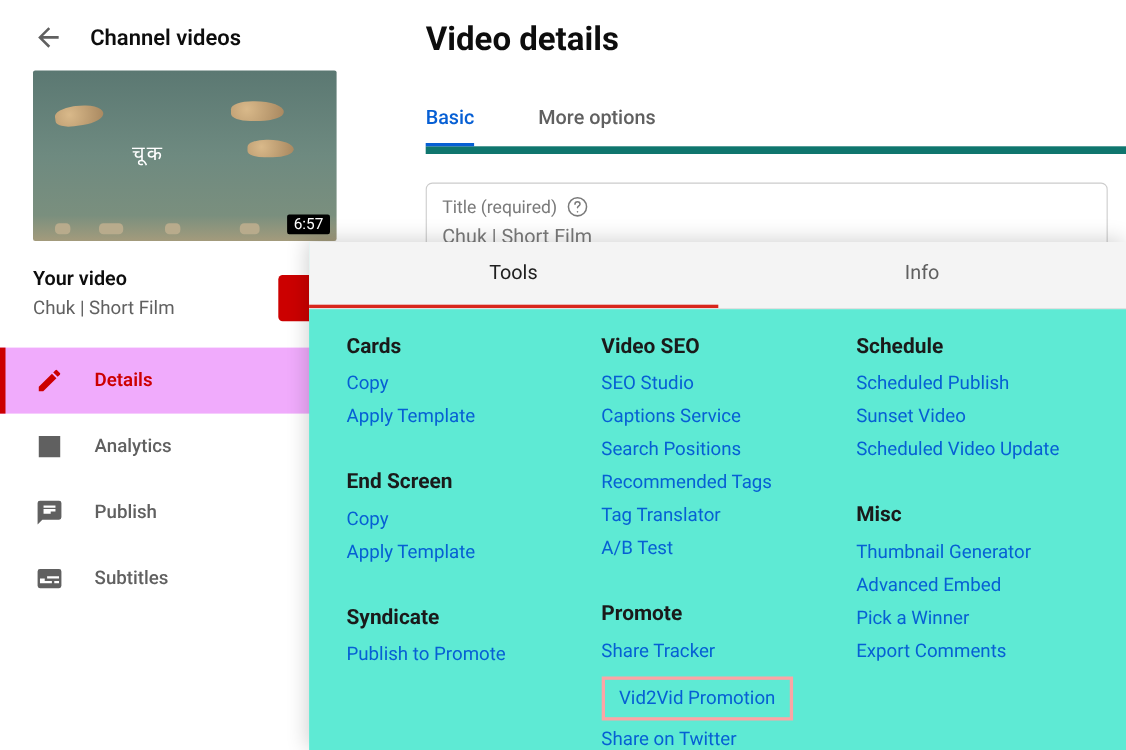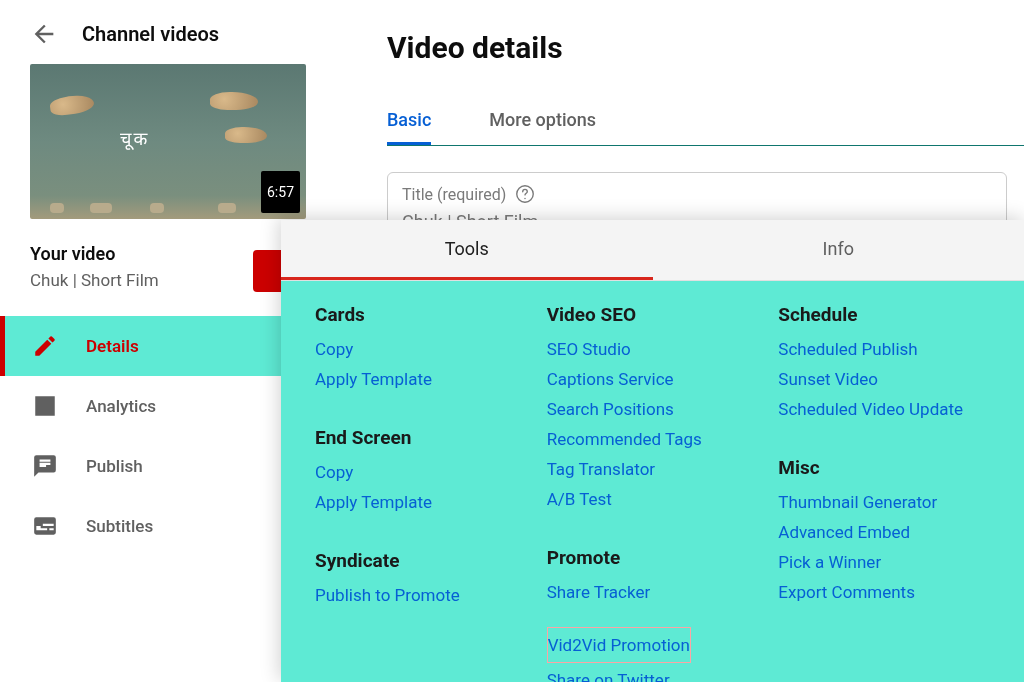--- a/index.html
+++ b/index.html
@@ -11,36 +11,36 @@
     .back-icon svg { width:28px; height:28px; fill:#606060; }
     .chtitle { font-size:20px; font-weight:600; color:#0d0d0d; }
     .thumb-wrap { padding:0 16px 0 30px; position:relative; }
     .thumb { width:276px; height:155px; background:linear-gradient(180deg,#5b7872 0%,#6e8a80 50%,#7a8f7e 85%,#a39b7c 100%); position:relative; border-radius:2px; overflow:hidden; }
     .fish { position:absolute; border-radius:45% 60% 50% 40%; background:radial-gradient(circle at 30% 40%, #d9b98a, #a7875f); }
     .f1{width:44px;height:18px;top:32px;left:20px;transform:rotate(-8deg);}
     .f2{width:48px;height:18px;top:28px;left:180px;}
     .f3{width:42px;height:16px;top:63px;left:195px;}
     .stone{position:absolute;bottom:6px;background:#b8ab8c;border-radius:4px;width:14px;height:10px;}
     .thumb-txt{position:absolute;top:62px;left:90px;color:#fff;font-size:18px;font-weight:500;letter-spacing:2px;}
-    .dur{position:absolute;right:6px;bottom:6px;background:#000;color:#fff;font-size:14px;padding:13px 6px;border-radius:2px;}
+    .dur{position:absolute;right:6px;bottom:6px;background:#000;color:#fff;font-size:14px;padding:1px 6px;border-radius:2px;}
     .yourvid{padding:24px 16px 4px 30px;}
     .yv-lbl{font-size:18px;font-weight:600;color:#0d0d0d;}
     .yv-title{font-size:17px;color:#606060;margin-top:6px;}
     .sidebar{margin-top:22px;}
     .sb-item{display:flex;align-items:center;gap:28px;padding:17px 16px 17px 32px;cursor:pointer;}
-    .sb-item.active{background:#5eead4;border-left:5px solid #cc0000;padding-left:27px;}
+    .sb-item.active{background:#f0abfc;border-left:5px solid #cc0000;padding-left:27px;}
     .sb-item.active .sb-label{color:#cc0000;font-weight:600;}
     .sb-item.active svg{fill:#cc0000;}
     .sb-icon{width:26px;height:26px;display:flex;align-items:center;justify-content:center;}
     .sb-icon svg{width:26px;height:26px;fill:#606060;}
     .sb-label{color:#606060;font-size:17px;font-weight:500;}
 
     .right{flex:1;padding-left:66px;}
-    .pg-title{font-size:30px;font-weight:700;color:#0d0d0d;padding-top:30px;}
-    .tabs{display:flex;gap:58px;margin-top:44px;border-bottom:1px solid #0f766e;}
+    .pg-title{font-size:30px;font-weight:700;color:#0d0d0d;padding-top:18px;}
+    .tabs{display:flex;gap:58px;margin-top:44px;border-bottom:7px solid #0f766e;}
     .tab{font-size:18px;font-weight:500;padding-bottom:12px;cursor:pointer;}
     .tab.active{color:#065fd4;border-bottom:3px solid #065fd4;}
     .tab.inactive{color:#606060;}
     .title-card{margin-top:26px;border:1px solid #ccc;border-radius:6px;padding:10px 14px;width:620px;}
     .tc-row{display:flex;align-items:center;gap:8px;}
     .tc-label{font-size:16px;color:#7a7a7a;}
     .help-icon{width:22px;height:22px;}
     .help-icon svg{width:22px;height:22px;fill:none;stroke:#7a7a7a;stroke-width:1.5;}
     .tc-input{border:none;outline:none;font-size:18px;color:#7a7a7a;margin-top:6px;width:100%;}
 
@@ -48,21 +48,21 @@
 
     .overlay{position:absolute;left:281px;top:220px;right:0;bottom:0;background:#5eead4;box-shadow:-2px -2px 18px rgba(0,0,0,0.18);}
     .ov-tabs{display:flex;background:#f4f4f4;border-bottom:1px solid #e0e0e0;}
     .ov-tab{flex:1;text-align:center;padding:18px 0;font-size:18px;color:#606060;cursor:pointer;}
     .ov-tab.active{color:#202020;border-bottom:3px solid #d8261c;}
     .ov-body{padding:22px 34px;display:grid;grid-template-columns:1fr 1fr 1fr;gap:10px 20px;}
     .col{}
     .sec-h{font-size:19px;font-weight:700;color:#1a1a1a;margin-top:32px;margin-bottom:8px;}
     .sec-h:first-child{margin-top:0;}
     .link{display:block;color:#065fd4;font-size:17px;padding:5px 0;cursor:pointer;}
-    .hl{border:1px solid #fca5a5;display:inline-block;padding:2px 0;margin-top:20px;margin-bottom:2px;}
+    .hl{border:3px solid #fca5a5;display:inline-block;padding:2px 13px;margin-top:8px;margin-bottom:2px;}
   </style>
 </head>
 <body>
 
 <div class="top">
   <div class="left">
     <div class="header">
       <div class="back-icon">
         <svg viewBox="0 0 24 24">
             <path d="M20 11H7.83l5.59-5.59L12 4l-8 8 8 8 1.41-1.41L7.83 13H20v-2z"></path>

